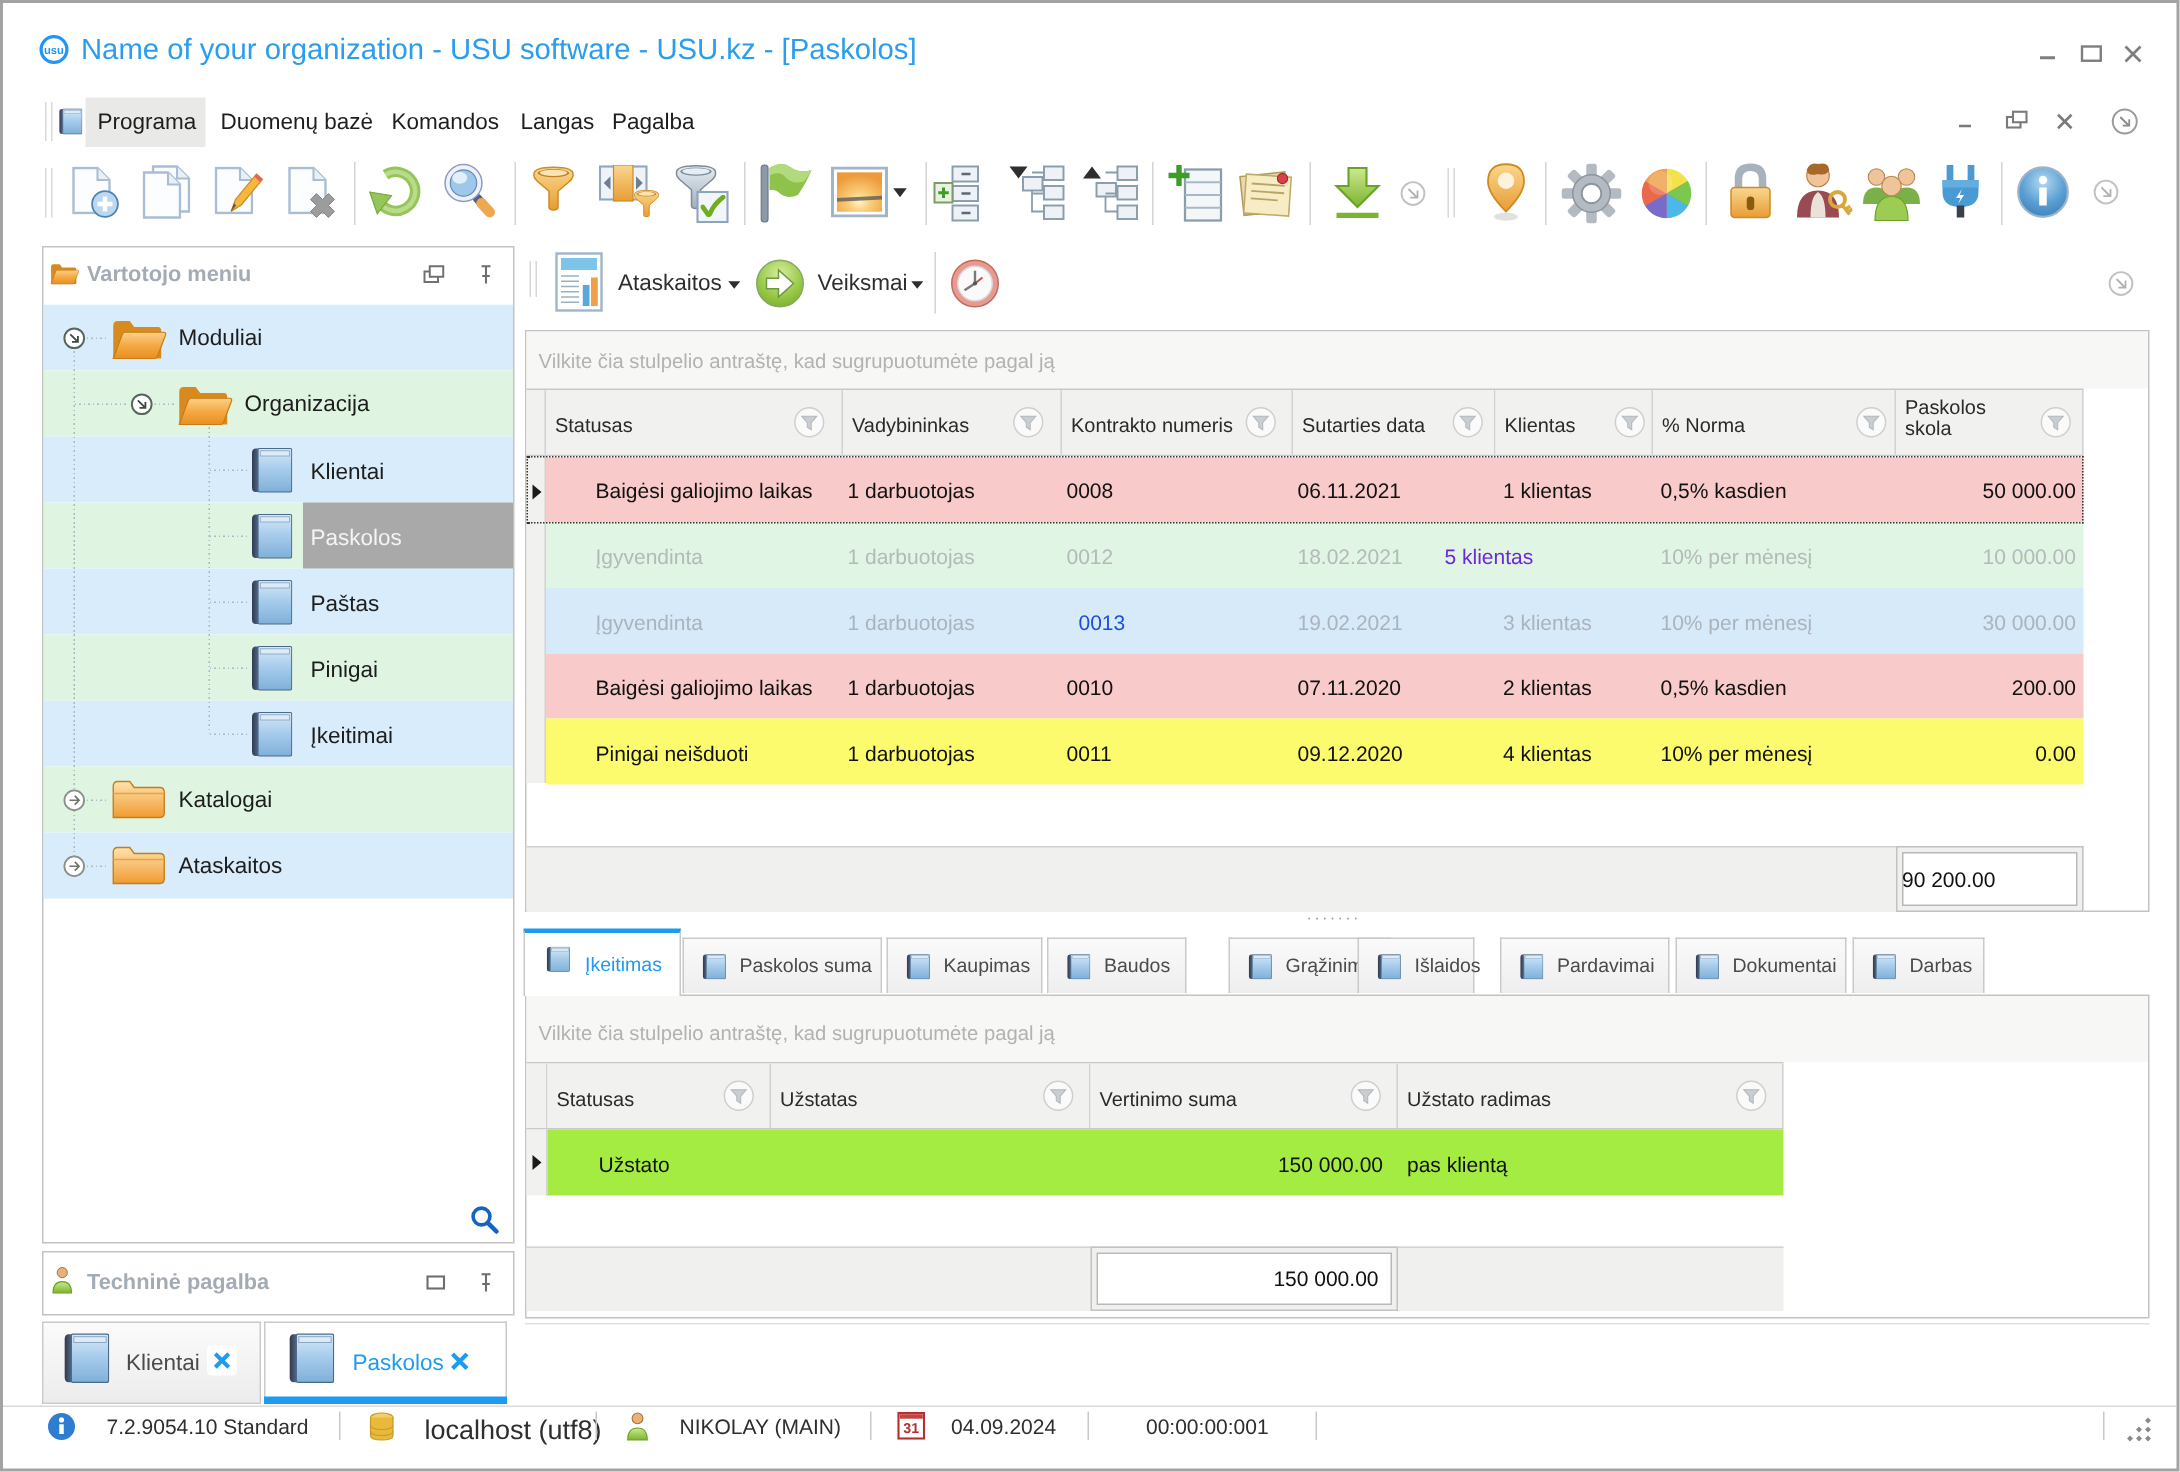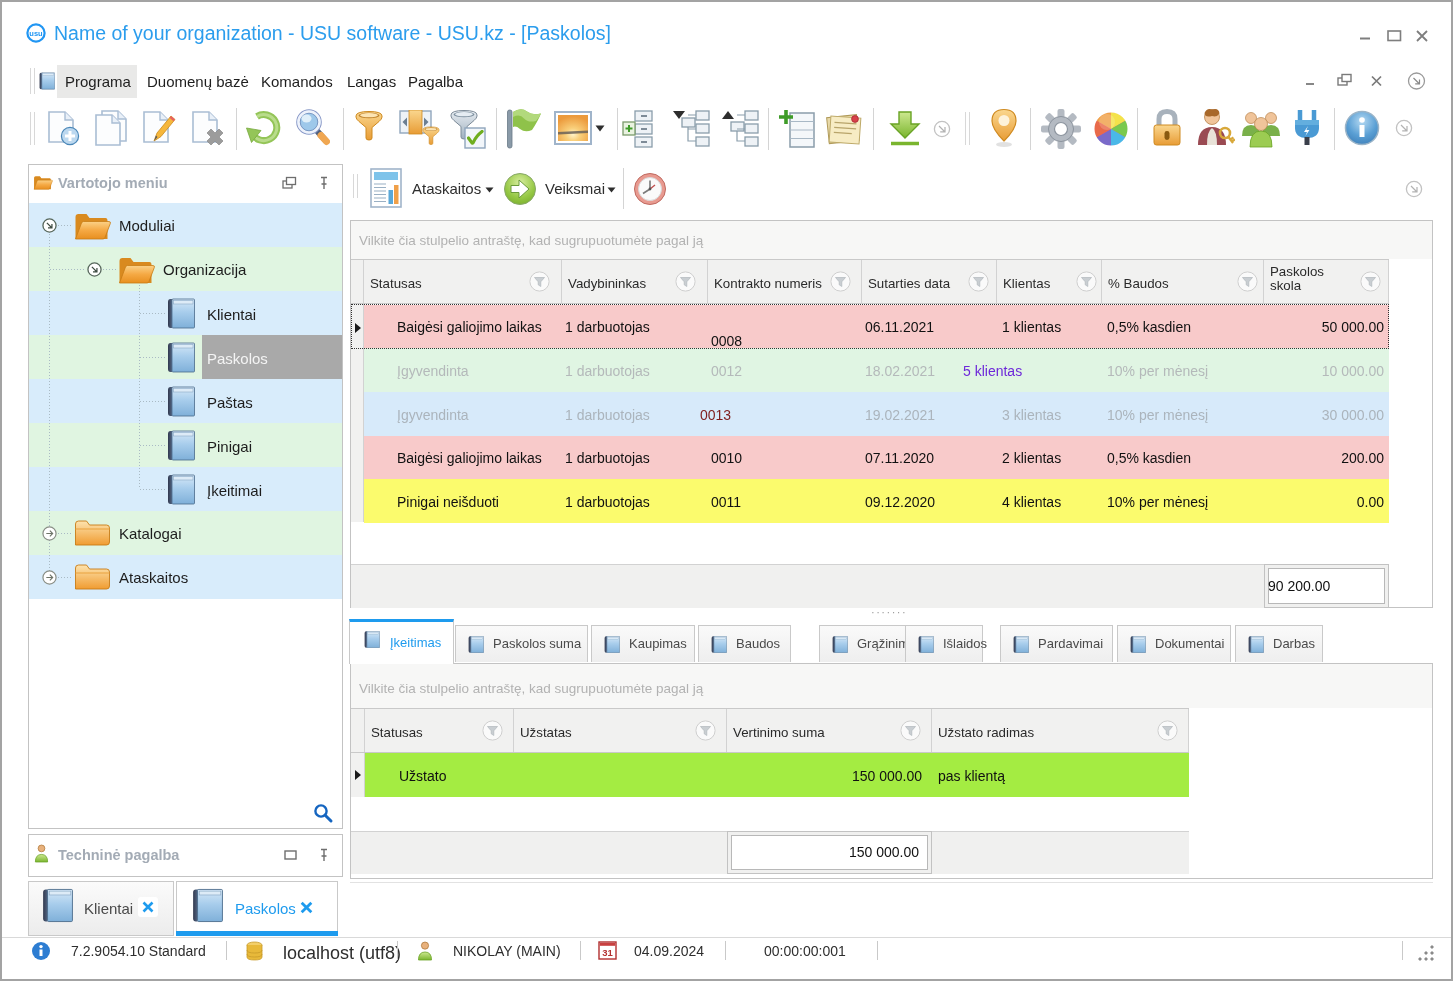--- a/index.html
+++ b/index.html
@@ -531,21 +531,21 @@
 <div class="gh" style="left:706px;top:258px;width:154px;height:43px;">
     <span style="position:absolute;left:6px;top:16px">Kontrakto numeris</span>
   </div>
 <div class="gh" style="left:860px;top:258px;width:135px;height:43px;">
     <span style="position:absolute;left:6px;top:16px">Sutarties data</span>
   </div>
 <div class="gh" style="left:995px;top:258px;width:105px;height:43px;">
     <span style="position:absolute;left:6px;top:16px">Klientas</span>
   </div>
 <div class="gh" style="left:1100px;top:258px;width:162px;height:43px;">
-    <span style="position:absolute;left:6px;top:16px">% Baudos</span>
+    <span style="position:absolute;left:6px;top:16px">% Norma</span>
   </div>
 <div class="gh" style="left:1262px;top:258px;width:125px;height:43px;">
     <span style="position:absolute;left:6px;top:5px;line-height:14px">Paskolos<br>skola</span>
   </div>
 
 <svg class="ico" style="left:527px;top:269px" width="21" height="21" viewBox="0 0 21 21">
     <circle cx="10.5" cy="10.5" r="9.6" fill="#fafafa" stroke="#cfcfcf" stroke-width="1"></circle>
     <path d="M5.5,6.5 L15.5,6.5 L11.8,10.8 L11.8,15.5 L9.2,13.8 L9.2,10.8 Z" fill="#c9ced2" stroke="#b2b8bc" stroke-width="0.7"></path>
   </svg>
 <svg class="ico" style="left:673px;top:269px" width="21" height="21" viewBox="0 0 21 21">
@@ -580,37 +580,37 @@
 <div class="abs" style="left:362px;top:390px;width:1025px;height:44px;background:#d7eafa;"></div>
 <div class="abs" style="left:362px;top:434px;width:1025px;height:43px;background:#f8caca;"></div>
 <div class="abs" style="left:362px;top:477px;width:1025px;height:44px;background:#fbfb6d;"></div>
 <div class="abs" style="left:349px;top:302px;width:1038px;height:45px;border:1px dotted #333;"></div>
 <svg class="ico" style="left:352px;top:320px" width="8" height="12" viewBox="0 0 8 12">
     <path d="M1,1 L7,6 L1,11 Z" fill="#1a1a1a"></path>
   </svg>
 
 <div class="cell" style="left:395px;top:317px;color:#111">Baigėsi galiojimo laikas</div>
 <div class="cell" style="left:563px;top:317px;color:#111">1 darbuotojas</div>
-<div class="cell" style="left:709px;top:331px;color:#111">0008</div>
+<div class="cell" style="left:709px;top:317px;color:#111">0008</div>
 <div class="cell" style="left:863px;top:317px;color:#111">06.11.2021</div>
 <div class="cell" style="left:1000px;top:317px;color:#111">1 klientas</div>
 <div class="cell" style="left:1105px;top:317px;color:#111">0,5% kasdien</div>
 <div class="cell" style="left:1262px;top:317px;width:120px;text-align:right;color:#111">50 000.00</div>
 
 <div class="cell" style="left:395px;top:361px;color:#b4b9ba">Įgyvendinta</div>
 <div class="cell" style="left:563px;top:361px;color:#b4b9ba">1 darbuotojas</div>
 <div class="cell" style="left:709px;top:361px;color:#b4b9ba">0012</div>
 <div class="cell" style="left:863px;top:361px;color:#b4b9ba">18.02.2021</div>
 <div class="cell" style="left:961px;top:361px;color:#6d28d9">5 klientas</div>
 <div class="cell" style="left:1105px;top:361px;color:#b4b9ba">10% per mėnesį</div>
 <div class="cell" style="left:1262px;top:361px;width:120px;text-align:right;color:#b4b9ba">10 000.00</div>
 
 <div class="cell" style="left:395px;top:405px;color:#abb4bc">Įgyvendinta</div>
 <div class="cell" style="left:563px;top:405px;color:#abb4bc">1 darbuotojas</div>
-<div class="cell" style="left:698px;top:405px;color:#7f1d1d">0013</div>
+<div class="cell" style="left:717px;top:405px;color:#1d4ed8">0013</div>
 <div class="cell" style="left:863px;top:405px;color:#abb4bc">19.02.2021</div>
 <div class="cell" style="left:1000px;top:405px;color:#abb4bc">3 klientas</div>
 <div class="cell" style="left:1105px;top:405px;color:#abb4bc">10% per mėnesį</div>
 <div class="cell" style="left:1262px;top:405px;width:120px;text-align:right;color:#abb4bc">30 000.00</div>
 
 <div class="cell" style="left:395px;top:448px;color:#111">Baigėsi galiojimo laikas</div>
 <div class="cell" style="left:563px;top:448px;color:#111">1 darbuotojas</div>
 <div class="cell" style="left:709px;top:448px;color:#111">0010</div>
 <div class="cell" style="left:863px;top:448px;color:#111">07.11.2020</div>
 <div class="cell" style="left:1000px;top:448px;color:#111">2 klientas</div>

